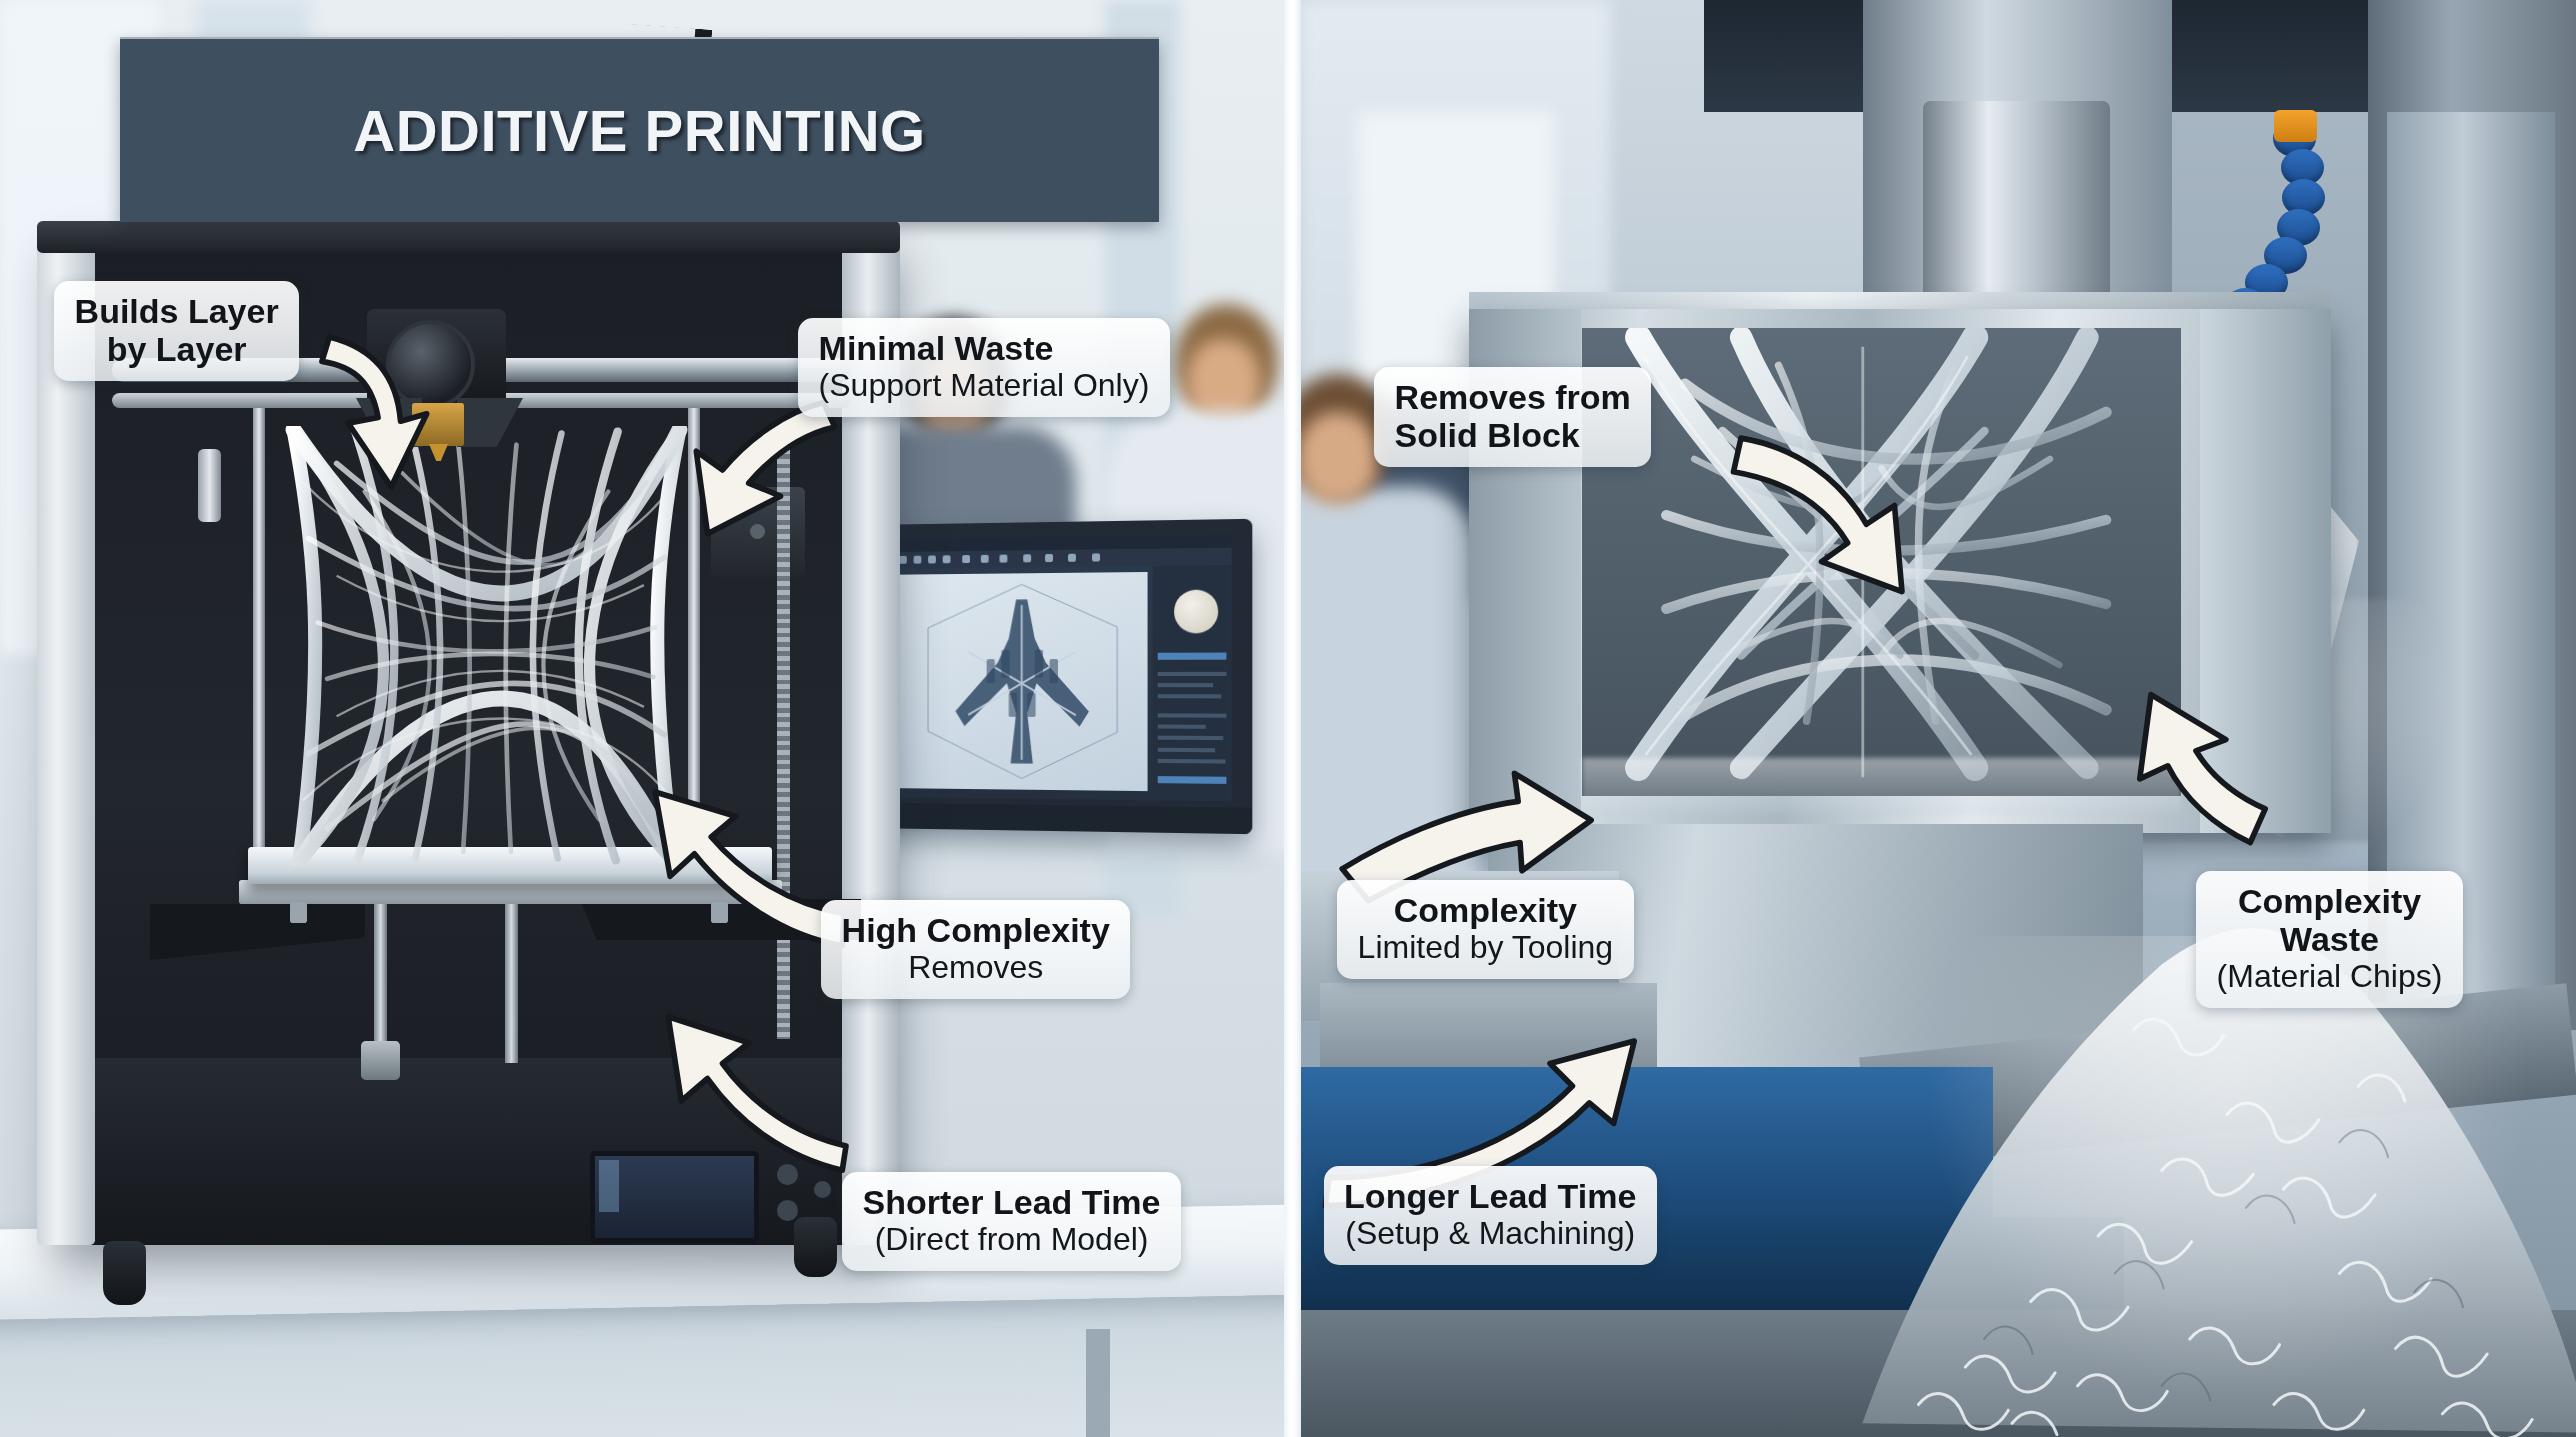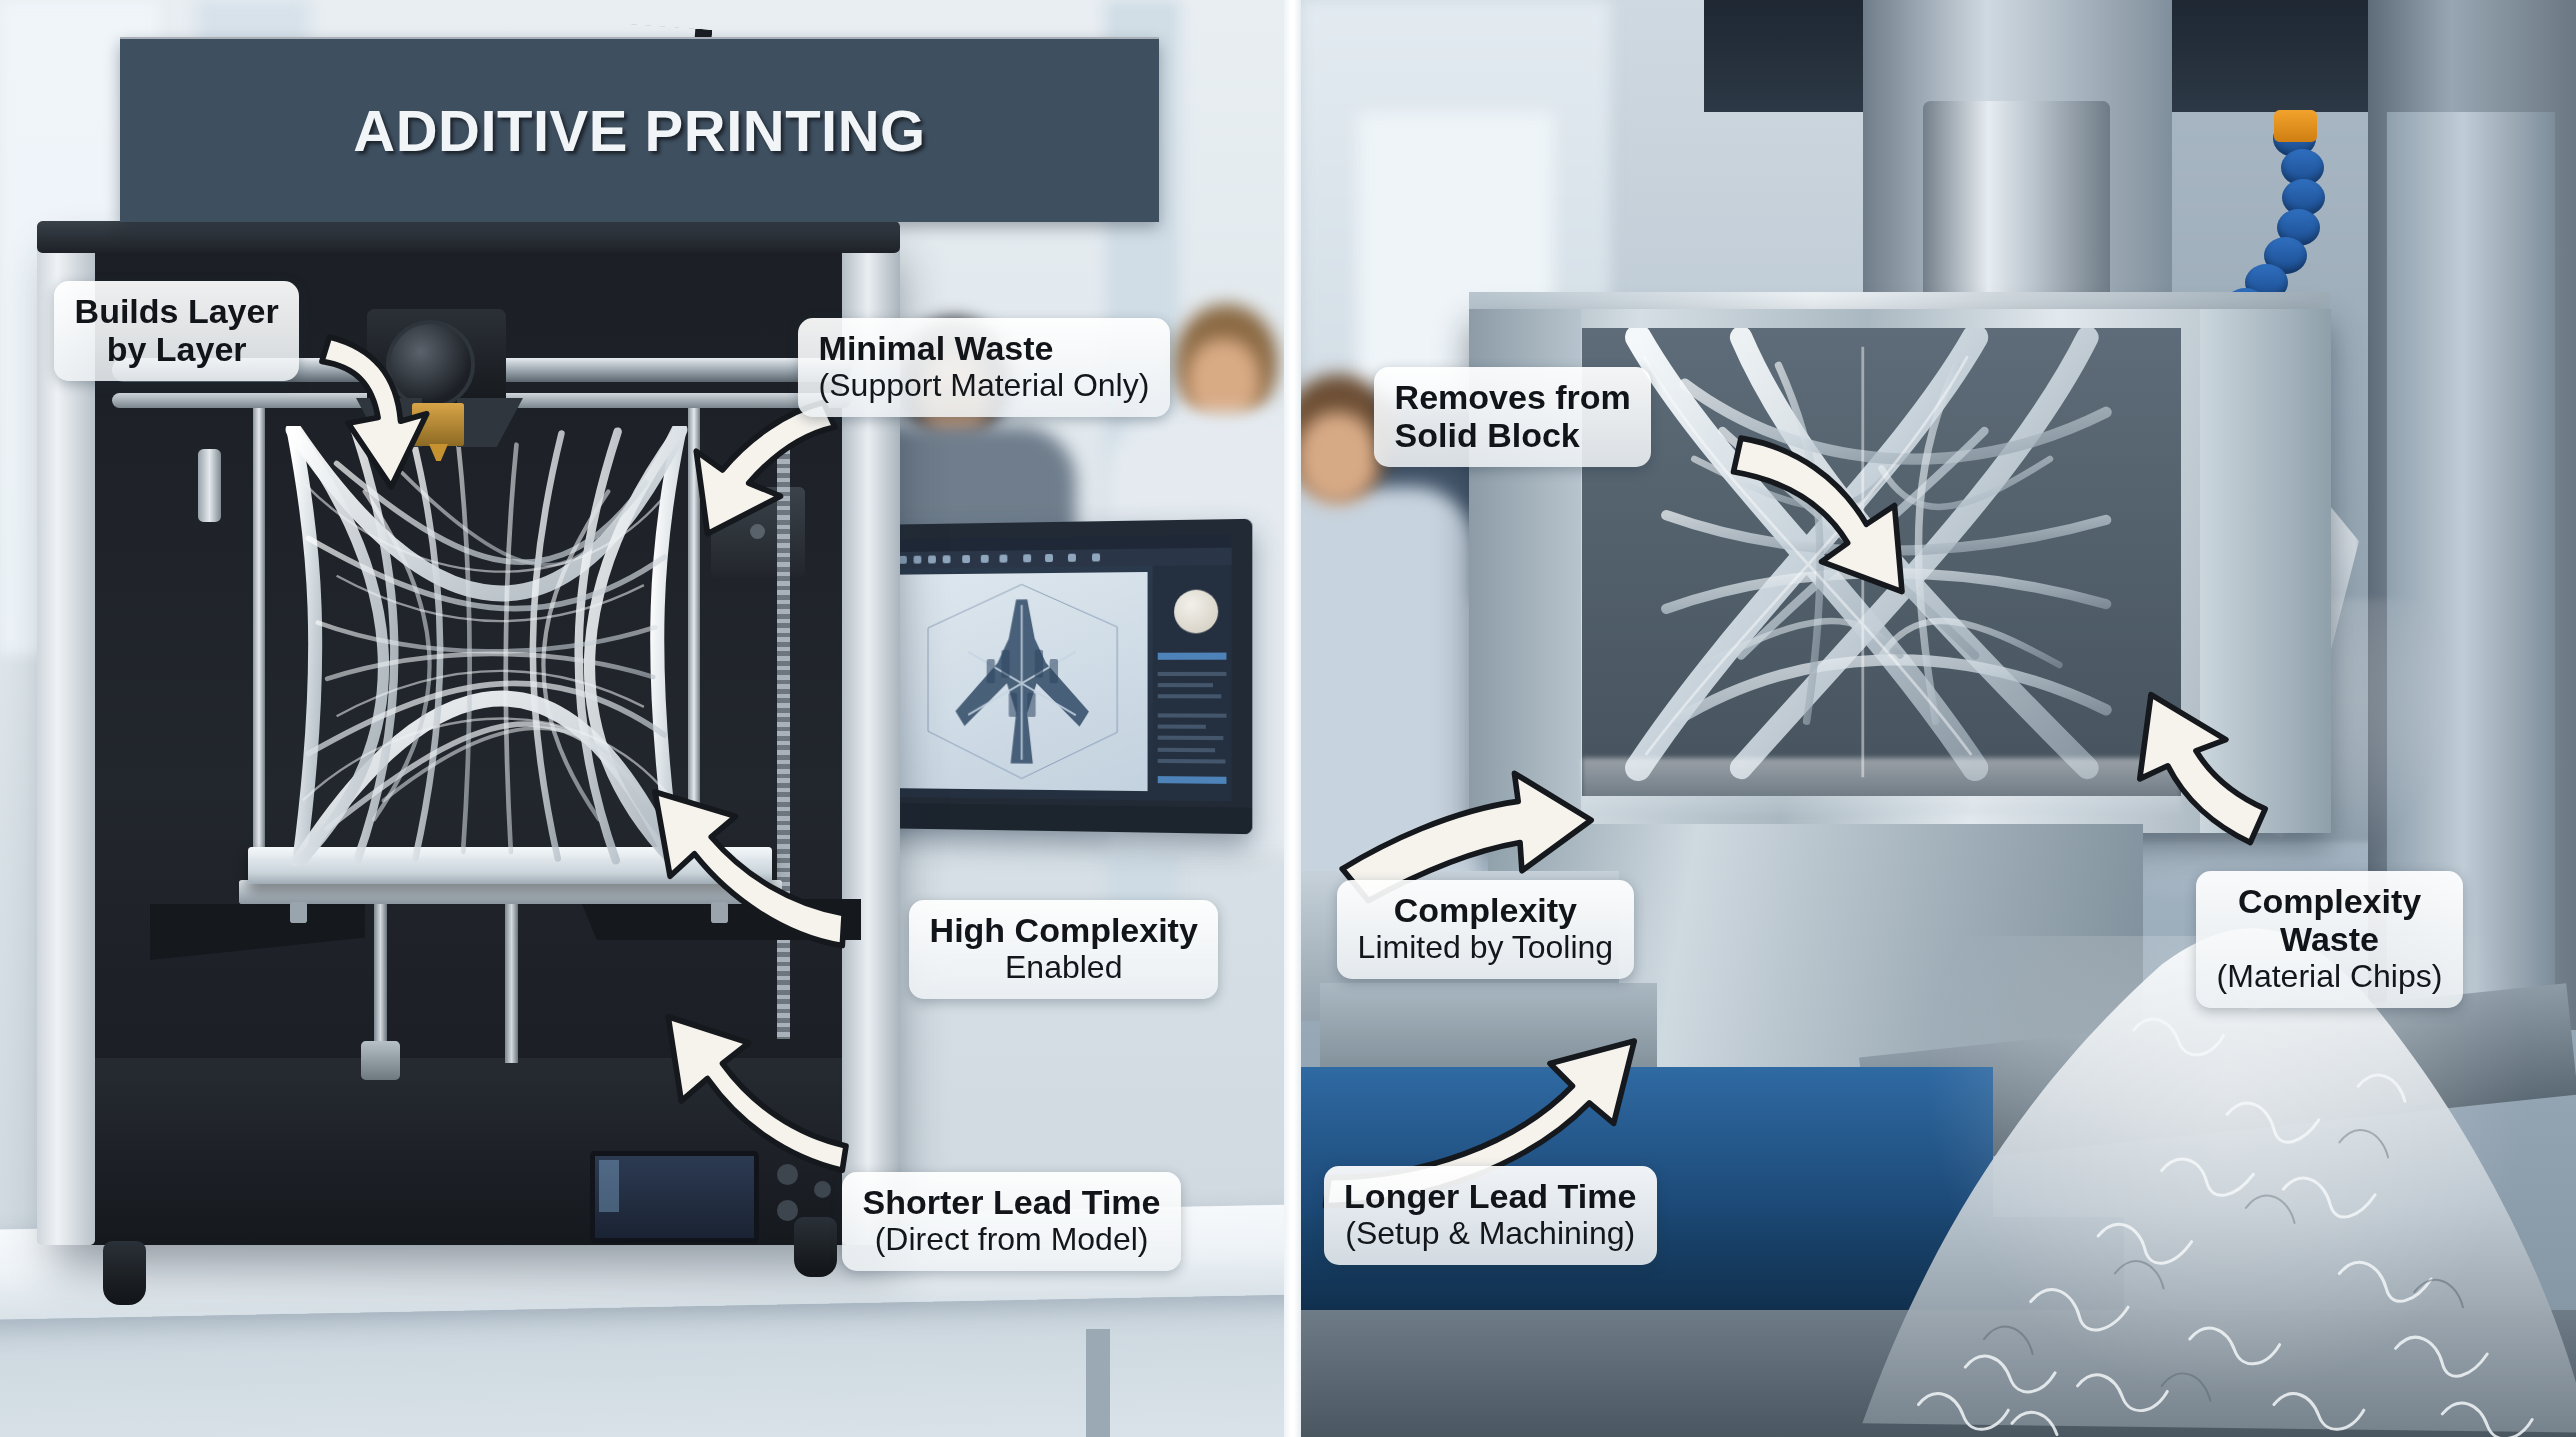--- a/index.html
+++ b/index.html
@@ -501,23 +501,23 @@
     <div class="callout" style="left:54px;top:281px;">
       <div class="t1">Builds Layer</div>
       <div class="t1">by Layer</div>
     </div>
 
     <div class="callout left-align" style="left:798px;top:318px;">
       <div class="t1">Minimal Waste</div>
       <div class="t2">(Support Material Only)</div>
     </div>
 
-    <div class="callout" style="left:909px;top:900px;">
+    <div class="callout" style="left:821px;top:900px;">
       <div class="t1">High Complexity</div>
-      <div class="t2">Enabled</div>
+      <div class="t2">Removes</div>
     </div>
 
     <div class="callout" style="left:842px;top:1172px;">
       <div class="t1">Shorter Lead Time</div>
       <div class="t2">(Direct from Model)</div>
     </div>
   </div>
 
   <div class="divider"></div>
 

